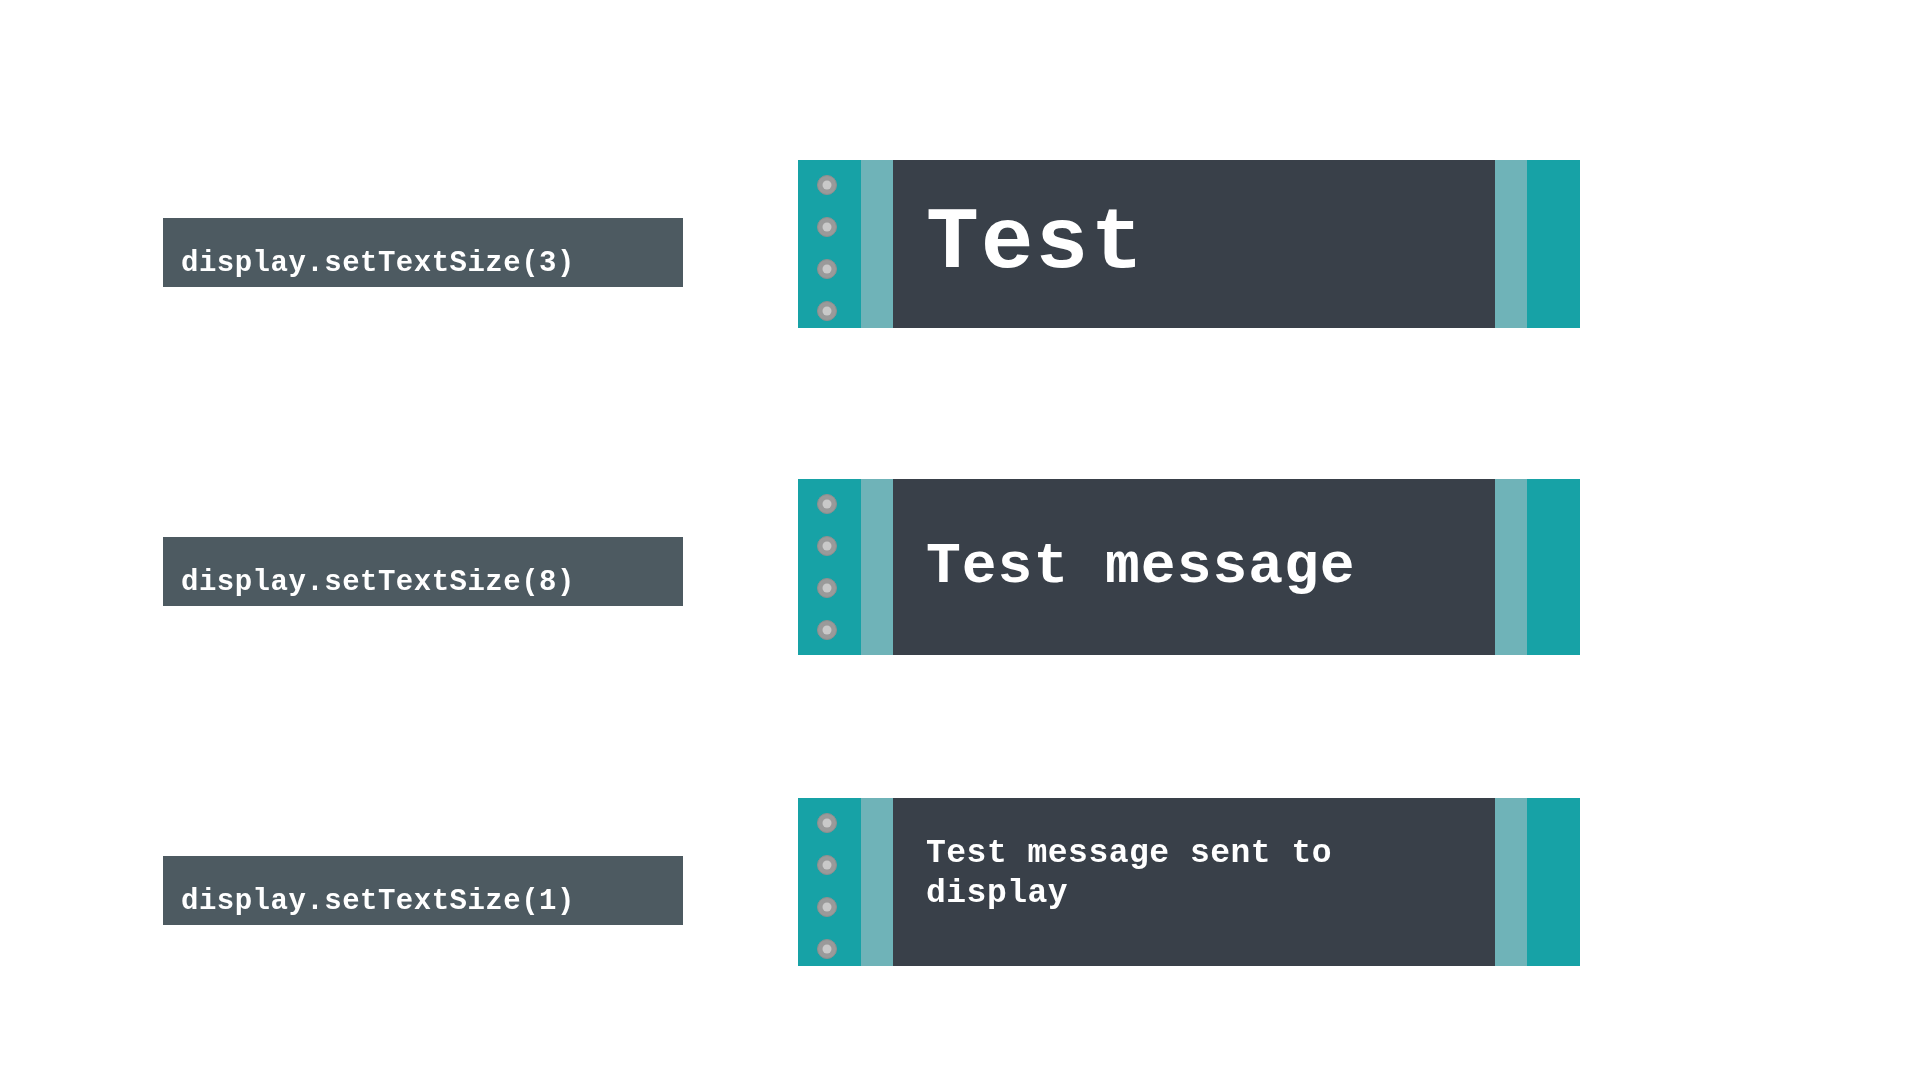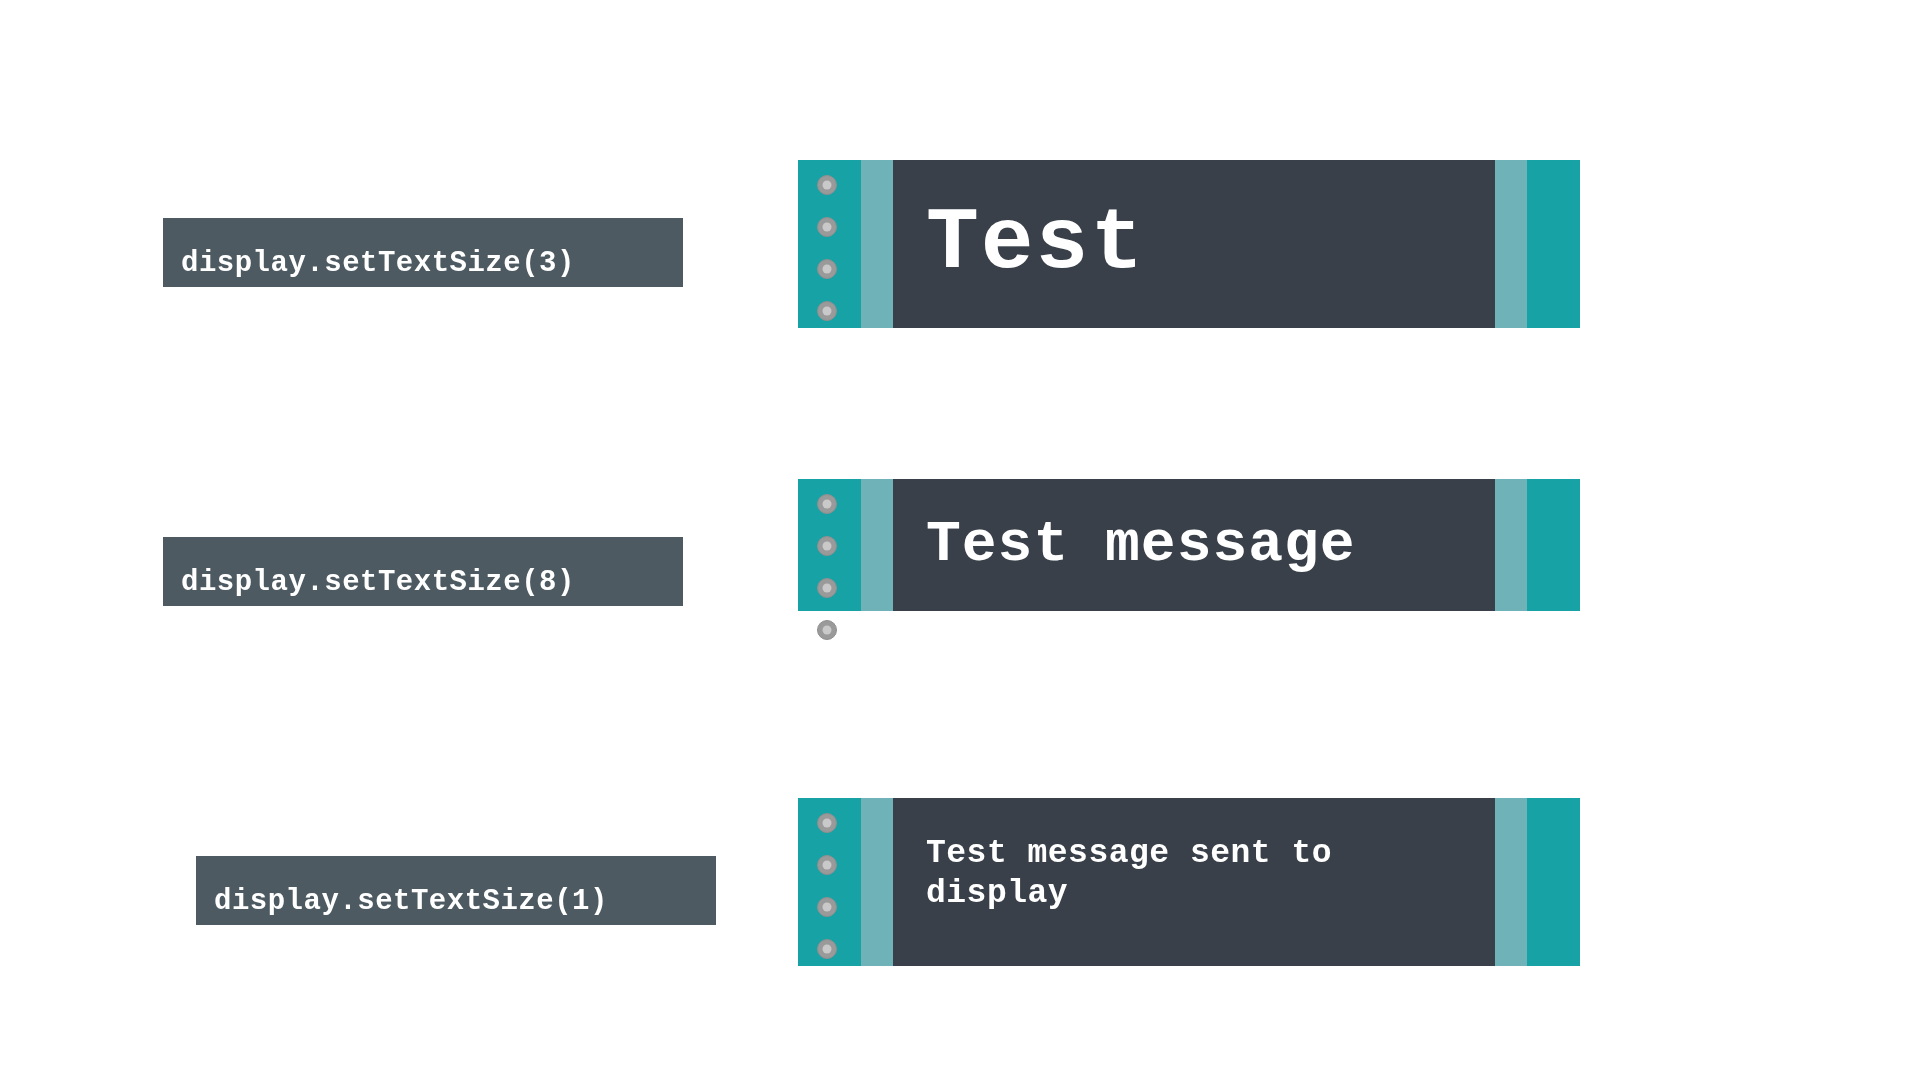--- a/index.html
+++ b/index.html
@@ -46,35 +46,35 @@
     letter-spacing: 0.5px;
     line-height: 69px;
     height: 69px;
     padding: 11px 18px;
     white-space: nowrap;
     box-sizing: border-box;
     width: 520px;
   }
   .row-1 .code-badge { top: 58px; }
   .row-2 .code-badge { top: 58px; }
-  .row-3 .code-badge { top: 58px; margin-left: 33px; }
+  .row-3 .code-badge { top: 58px; }
 
   
   .display-module {
     position: absolute;
     left: 798px;
     top: 0;
     display: flex;
     flex-direction: row;
     align-items: stretch;
     box-sizing: border-box;
     width: 782px;
   }
   .row-1 .display-module { height: 168px; }
-  .row-2 .display-module { height: 132px; }
+  .row-2 .display-module { height: 176px; }
   .row-3 .display-module { height: 168px; }
 
   
   .rail-pins {
     width: 63px;
     background: #17a2a6;
     position: relative;
     flex: 0 0 63px;
   }
   .pin {

